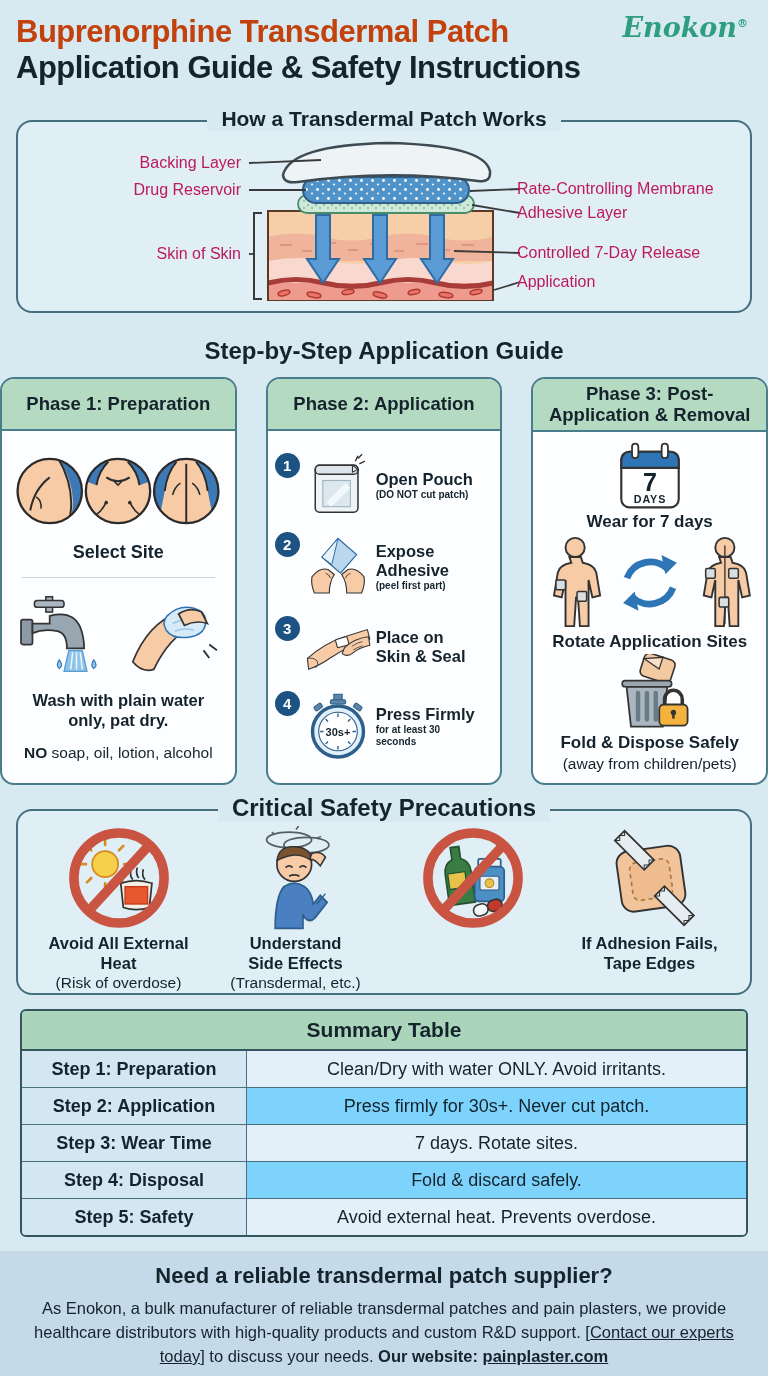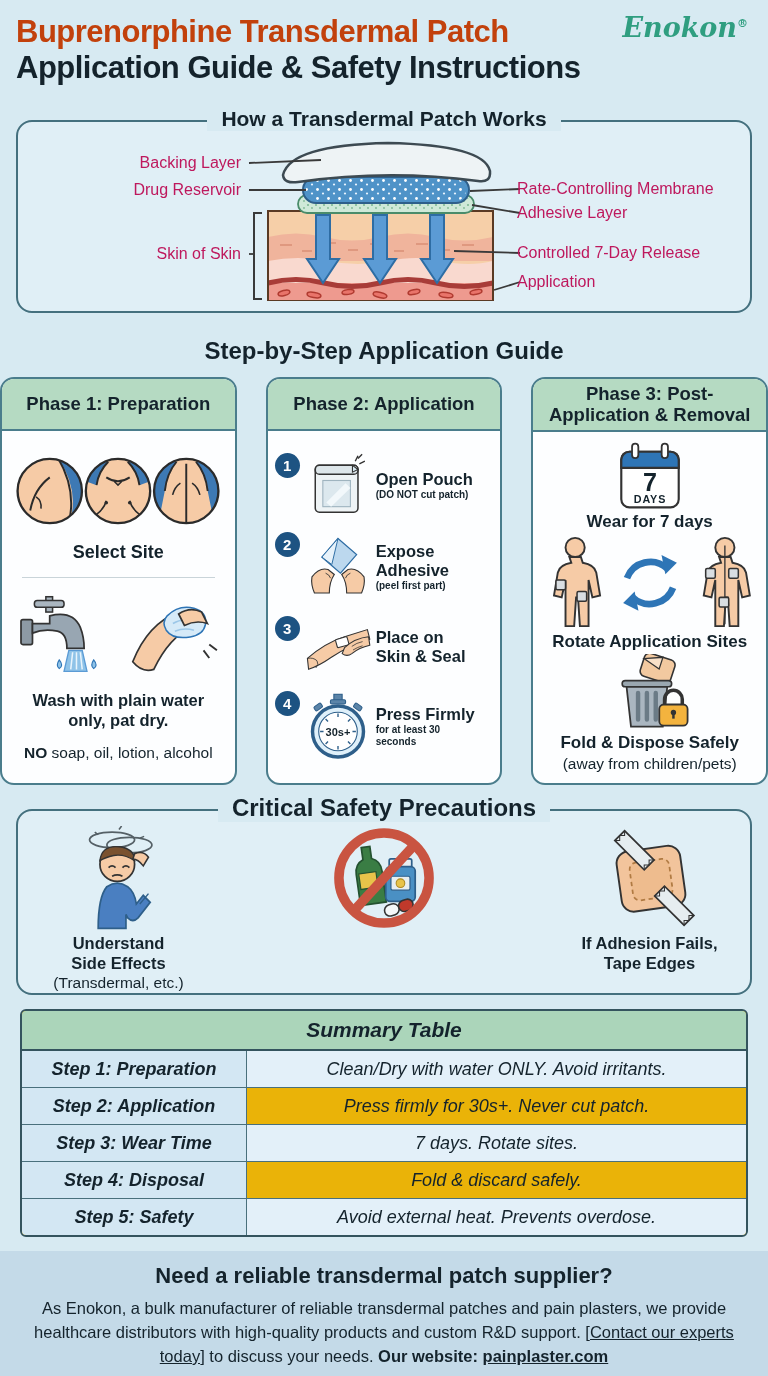--- a/index.html
+++ b/index.html
@@ -58,21 +58,21 @@
 
   
   .safety-card { margin-top:24px; height:186px; }
   .safety-title { font-size:24px; margin-top:-17px; }
   .safety-grid { display:flex; justify-content:space-between; padding:4px 12px 0 12px; }
   .safety-item { width:25%; display:flex; flex-direction:column; align-items:center; }
   .safety-cap { font-weight:bold; font-size:16.5px; text-align:center; line-height:1.2; margin-top:4px; }
   .safety-sub { font-size:15.5px; text-align:center; line-height:1.2; }
 
   
-  .summary { margin:14px 20px 0 20px; border:2.5px solid #34545e; border-radius:6px; overflow:hidden; background:#eab308;font-style:italic; }
+  .summary { margin:14px 20px 0 20px; border:2.5px solid #34545e; border-radius:6px; overflow:hidden; background:#7dd3fc; }
   .summary-header { background:#abd5ba; text-align:center; font-weight:bold; font-size:21px;
                     padding:7px 0; border-bottom:2px solid #34545e; }
   .srow { display:grid; grid-template-columns:225px 1fr; border-bottom:1.5px solid #49707c; }
   .srow:last-child { border-bottom:none; }
   .scell { padding:7.5px 8px; font-size:18px; display:flex; align-items:center; justify-content:center; text-align:center; }
   .scell.label { background:#d3e7f3; font-weight:bold; border-right:1.5px solid #49707c; }
   .srow.alt .scell.value { background:#e3f0f9; }
 
   
   .footer { margin-top:14px; background:#c4dae8; flex:1; text-align:center; padding:12px 28px 0 28px; }
@@ -363,20 +363,37 @@
         <div class="cap-sub">(away from children/pets)</div>
       </div>
     </div>
   </div>
 
   <section class="outline-card safety-card">
     <div class="legend safety-title">Critical Safety Precautions</div>
     <div class="safety-grid">
       <div class="safety-item">
         <svg width="104" height="104" viewBox="0 0 120 120">
+          <g>
+            <circle cx="44" cy="44" r="15" fill="#f7d04b" stroke="#d88a1e" stroke-width="2"></circle>
+            <g stroke="#d88a1e" stroke-width="3" stroke-linecap="round">
+              <path d="M44 22 v-7 M44 66 v7 M22 44 h-7 M66 44 h7 M28 28 l-5 -5 M60 60 l5 5 M60 28 l5 -5 M28 60 l-5 5"></path>
+            </g>
+            <path d="M74 50 q-2 8 2 12 M81 48 q-2 8 2 12 M88 50 q-2 8 2 12" fill="none" stroke="#333" stroke-width="2"></path>
+            <path d="M62 66 q18 -6 36 0 l-3 28 q-15 5 -30 0 z" fill="#f5f0e6" stroke="#333" stroke-width="2"></path>
+            <rect x="67" y="70" width="26" height="20" fill="#e8572e" stroke="#c23d1a" stroke-width="1.6"></rect>
+          </g>
+          <circle cx="60" cy="60" r="52" fill="none" stroke="#c95441" stroke-width="11"></circle>
+          <path d="M95 22 L25 98" stroke="#c95441" stroke-width="11"></path>
+        </svg>
+        <div class="safety-cap" style="max-width:140px">Avoid All External Heat</div>
+        <div class="safety-sub">(Risk of overdose)</div>
+      </div>
+      <div class="safety-item">
+        <svg width="104" height="104" viewBox="0 0 120 120">
           <ellipse cx="52" cy="16" rx="26" ry="9" fill="none" stroke="#556066" stroke-width="2"></ellipse>
           <ellipse cx="72" cy="22" rx="26" ry="9" fill="none" stroke="#556066" stroke-width="2"></ellipse>
           <path d="M60 4 l3 -4 M84 14 l5 -2 M36 10 l-4 -3" stroke="#556066" stroke-width="1.8" fill="none"></path>
           <circle cx="58" cy="44" r="20" fill="#f6cba6" stroke="#333" stroke-width="2"></circle>
           <path d="M38 40 q2 -18 22 -16 q18 2 18 16 q-12 -8 -24 -6 q-10 2 -16 6 z" fill="#7a5230" stroke="#333" stroke-width="1.6"></path>
           <path d="M48 48 q4 -4 8 0 M64 48 q4 -4 8 0" fill="none" stroke="#333" stroke-width="2"></path>
           <path d="M52 58 q6 -3 12 0" fill="none" stroke="#333" stroke-width="2"></path>
           <path d="M36 118 q0 -36 10 -48 q12 -8 24 0 q8 6 10 20 l8 -10 l8 8 l-14 18 q-6 6 -12 0 l-2 -4 l0 16 z" fill="#4a7fc1" stroke="#2e5f8a" stroke-width="2"></path>
           <path d="M78 32 q10 -4 16 4 l-6 10 q-6 -8 -12 -8 z" fill="#f6cba6" stroke="#333" stroke-width="1.8"></path>
           <path d="M84 90 l10 -12" stroke="#2e5f8a" stroke-width="1.6" fill="none"></path>

